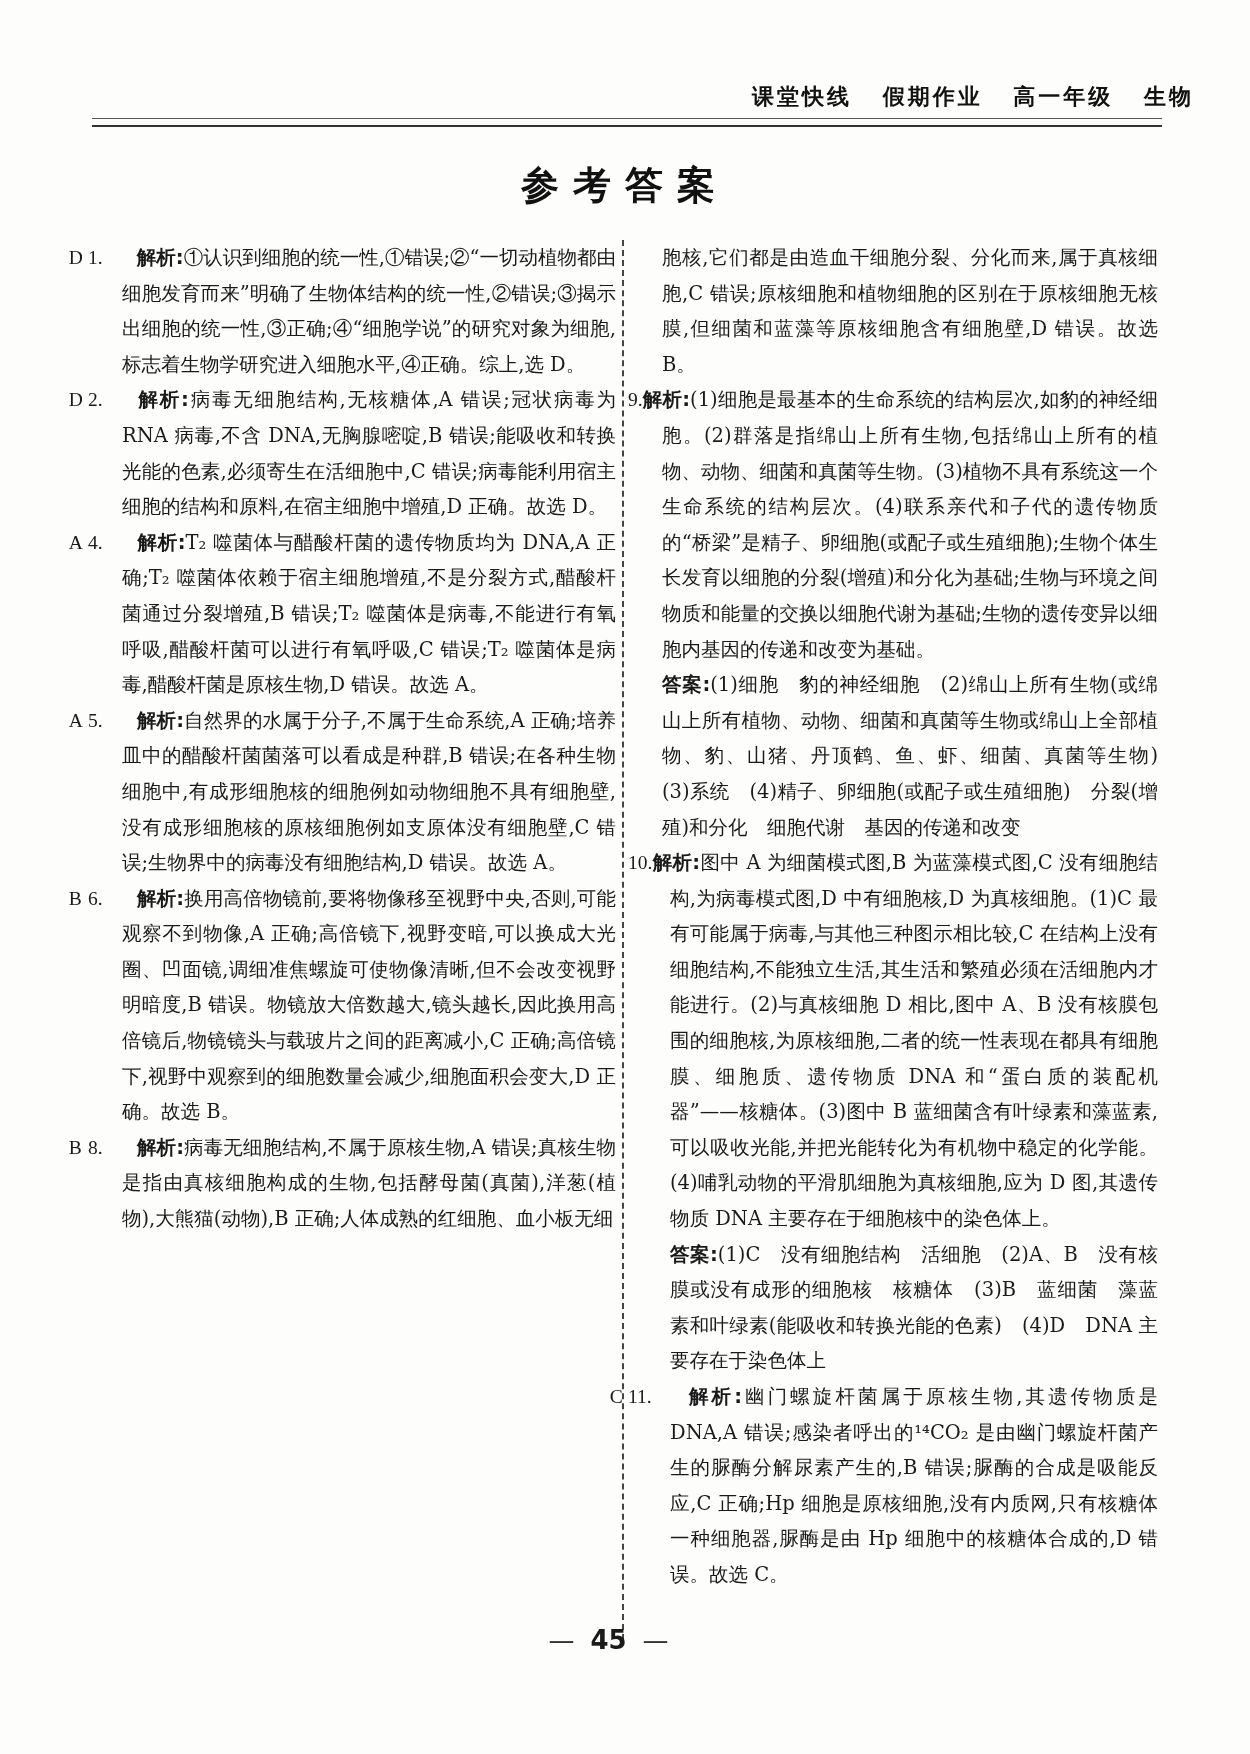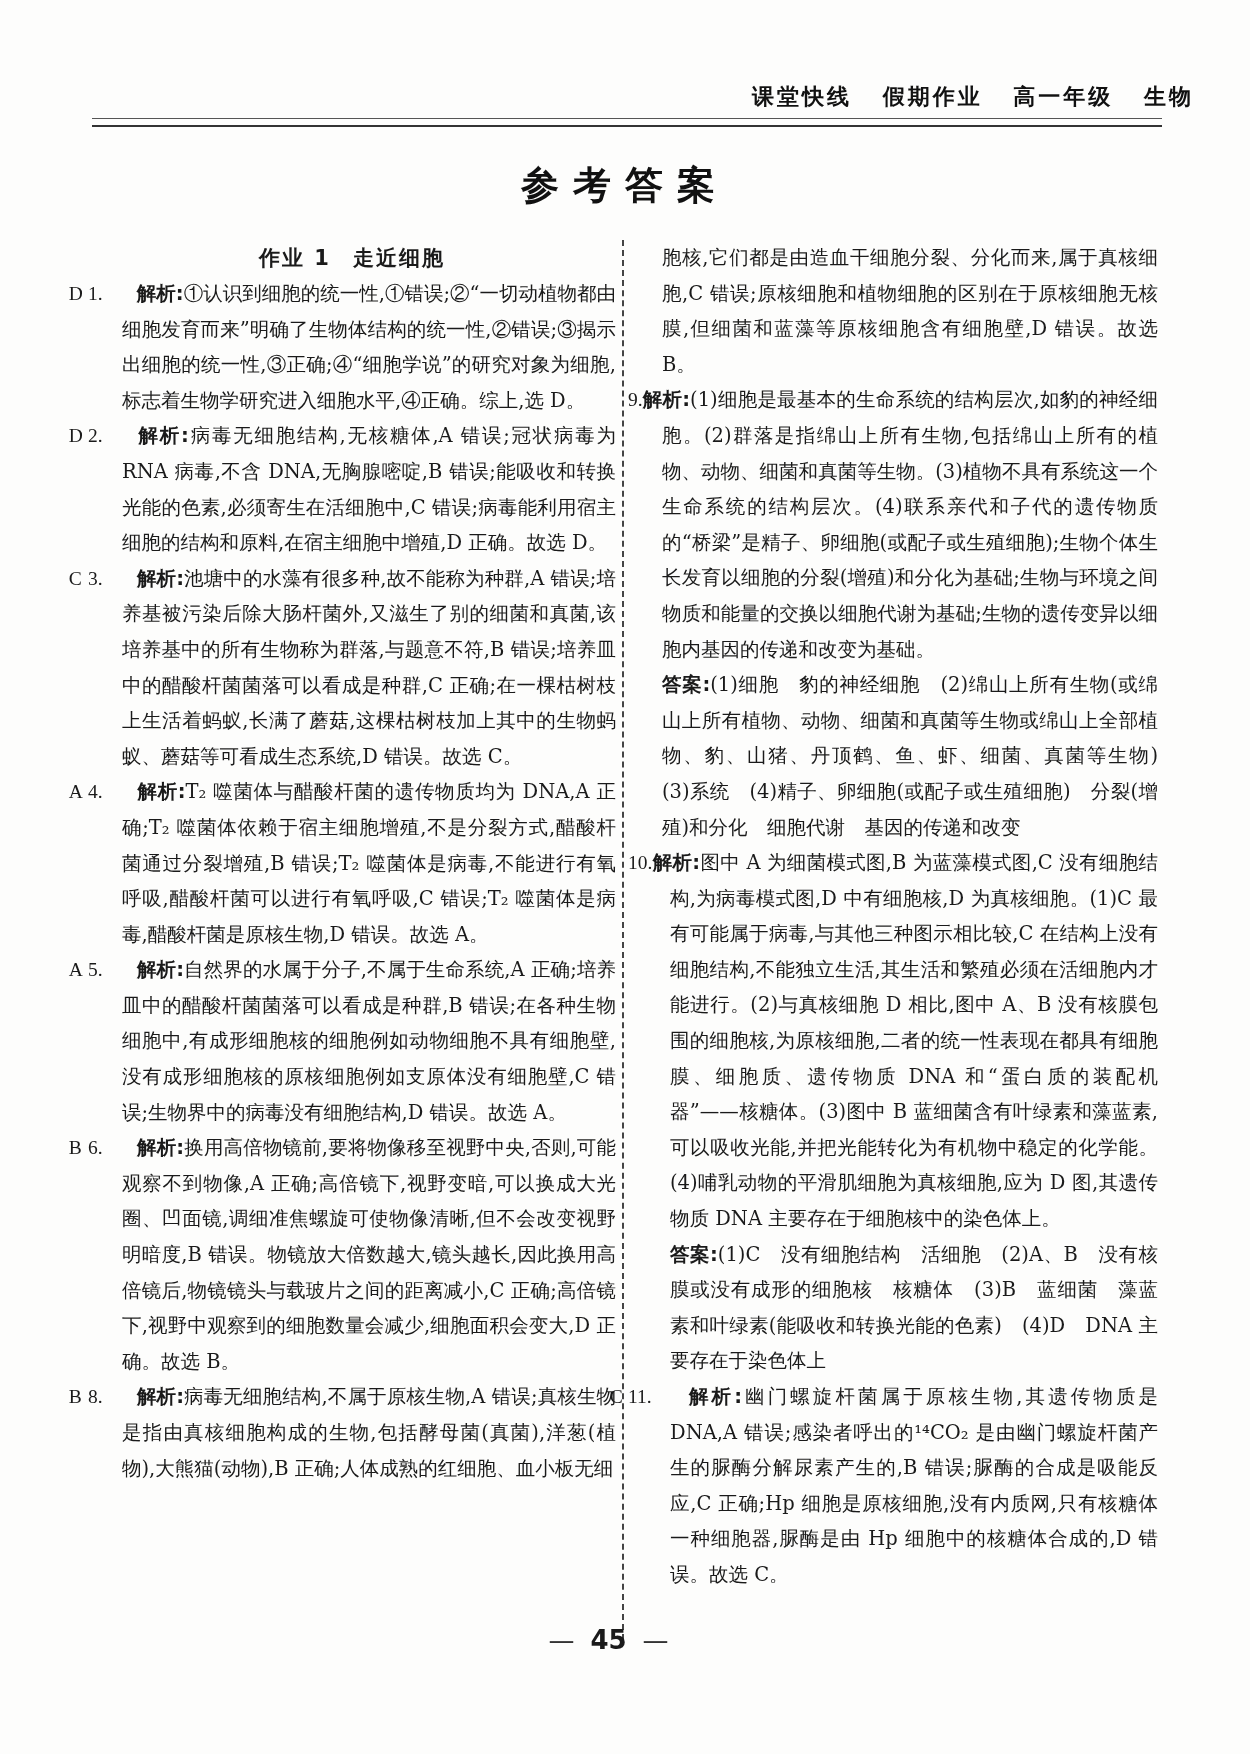--- a/index.html
+++ b/index.html
@@ -54,32 +54,26 @@
   <span>生物</span>
 </div>
 <div class="rule1"></div>
 <div class="rule2"></div>
 
 <div class="page-title">参考答案</div>
 
 <div class="divider"></div>
 
 <div class="col col-left">
-  <div class="section-title">
-    <span>作业 1</span><span class="gap"></span><span>走近细胞</span>
-  </div>
 
   <div class="item">
     <span class="num">1.</span><span class="ans-letter">D</span>&nbsp;<span class="tag">解析:</span><span>①认识到细胞的统一性,①错误;②“一切动植物都由细胞发育而来”明确了生物体结构的统一性,②错误;③揭示出细胞的统一性,③正确;④“细胞学说”的研究对象为细胞,标志着生物学研究进入细胞水平,④正确。综上,选 D。</span>
   </div>
   <div class="item">
     <span class="num">2.</span><span class="ans-letter">D</span>&nbsp;<span class="tag">解析:</span><span>病毒无细胞结构,无核糖体,A 错误;冠状病毒为 RNA 病毒,不含 DNA,无胸腺嘧啶,B 错误;能吸收和转换光能的色素,必须寄生在活细胞中,C 错误;病毒能利用宿主细胞的结构和原料,在宿主细胞中增殖,D 正确。故选 D。</span>
-  </div>
-  <div class="item">
-    <span class="num">3.</span><span class="ans-letter">C</span>&nbsp;<span class="tag">解析:</span><span>池塘中的水藻有很多种,故不能称为种群,A 错误;培养基被污染后除大肠杆菌外,又滋生了别的细菌和真菌,该培养基中的所有生物称为群落,与题意不符,B 错误;培养皿中的醋酸杆菌菌落可以看成是种群,C 正确;在一棵枯树枝上生活着蚂蚁,长满了蘑菇,这棵枯树枝加上其中的生物蚂蚁、蘑菇等可看成生态系统,D 错误。故选 C。</span>
   </div>
   <div class="item">
     <span class="num">4.</span><span class="ans-letter">A</span>&nbsp;<span class="tag">解析:</span><span>T₂ 噬菌体与醋酸杆菌的遗传物质均为 DNA,A 正确;T₂ 噬菌体依赖于宿主细胞增殖,不是分裂方式,醋酸杆菌通过分裂增殖,B 错误;T₂ 噬菌体是病毒,不能进行有氧呼吸,醋酸杆菌可以进行有氧呼吸,C 错误;T₂ 噬菌体是病毒,醋酸杆菌是原核生物,D 错误。故选 A。</span>
   </div>
   <div class="item">
     <span class="num">5.</span><span class="ans-letter">A</span>&nbsp;<span class="tag">解析:</span><span>自然界的水属于分子,不属于生命系统,A 正确;培养皿中的醋酸杆菌菌落可以看成是种群,B 错误;在各种生物细胞中,有成形细胞核的细胞例如动物细胞不具有细胞壁,没有成形细胞核的原核细胞例如支原体没有细胞壁,C 错误;生物界中的病毒没有细胞结构,D 错误。故选 A。</span>
   </div>
   <div class="item">
     <span class="num">6.</span><span class="ans-letter">B</span>&nbsp;<span class="tag">解析:</span><span>换用高倍物镜前,要将物像移至视野中央,否则,可能观察不到物像,A 正确;高倍镜下,视野变暗,可以换成大光圈、凹面镜,调细准焦螺旋可使物像清晰,但不会改变视野明暗度,B 错误。物镜放大倍数越大,镜头越长,因此换用高倍镜后,物镜镜头与载玻片之间的距离减小,C 正确;高倍镜下,视野中观察到的细胞数量会减少,细胞面积会变大,D 正确。故选 B。</span>
   </div>

